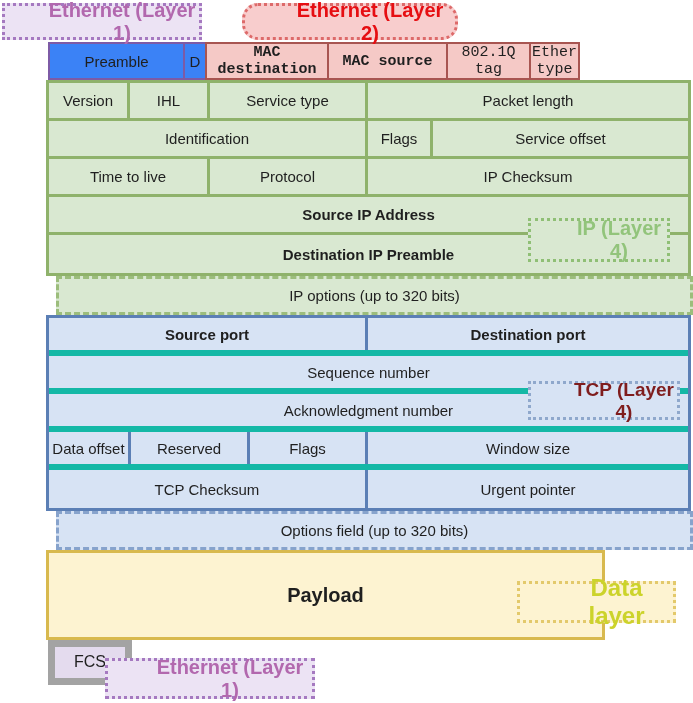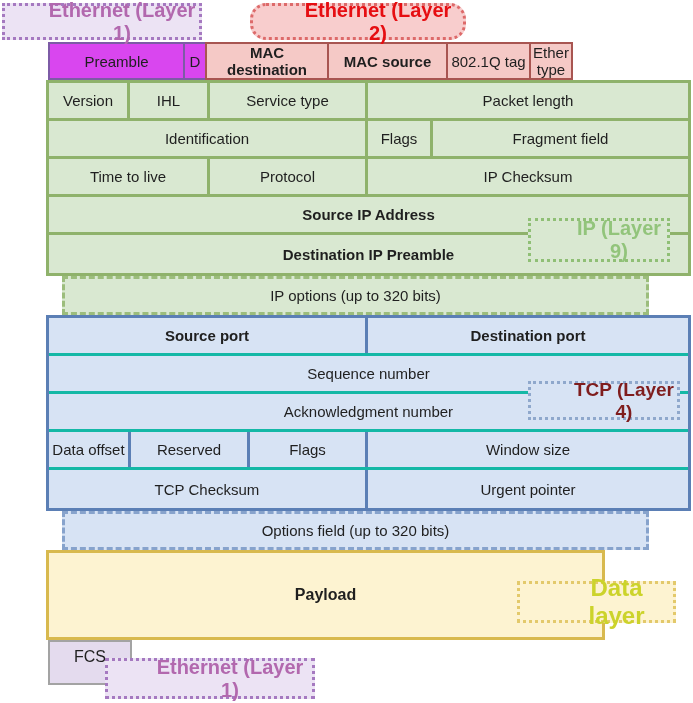--- a/index.html
+++ b/index.html
@@ -19,78 +19,78 @@
     font-weight: bold; font-size: 20px;
     text-align: center; z-index: 6; padding-left: 40px;
   }
   .tag-purple { background:#ece3f4; border:3px dotted #a579c0; color:#b268ae; }
   .tag-red    { background:#f8cdcd; border:3px dotted #dd6a6a; color:#e60e12; }
   .tag-green  { background:#d9e8d1; border:3px dotted #8fbf75; color:#92c47b; }
   .tag-blue   { background:#d7e3f4; border:3px dotted #8fa8cc; color:#7f1d1d; font-size:19px; }
   .tag-yellow { background:#fdf3d1; border:3px dotted #e3c96b; color:#ccd32b; font-size:24px; }
 
   #eth1-top    { left:2px;   top:3px;   width:200px; height:37px; }
-  #eth2-top    { left:250px; top:3px;   width:216px; height:37px;border-radius:16px; }
+  #eth2-top    { left:242px; top:3px;   width:216px; height:37px;border-radius:16px; }
   #ip-tag      { left:528px; top:218px; width:142px; height:44px; }
   #tcp-tag     { left:528px; top:381px; width:152px; height:39px; }
   #data-tag    { left:517px; top:581px; width:159px; height:42px; }
   #eth1-bottom { left:105px; top:658px; width:210px; height:41px; z-index:8; }
 
   
   .eth-row { position:absolute; left:48px; top:42px; height:38px; display:flex; z-index:2; }
   .ecell {
     display:flex; align-items:center; justify-content:center;
     text-align:center; font-size:15px; line-height:17px;
     border:2px solid; margin-left:-2px; padding:0 1px;
   }
   .ecell:first-child { margin-left:0; }
-  .cell-purple { background:#d946ef; border-color:#7d5ba6; }
-  .cell-red    { background:#f5c9c6; border-color:#a85551; }
+  .cell-purple { background:#3b82f6; border-color:#7d5ba6; }
+  .cell-red    { background:#f5c9c6; border-color:#a85551;font-family:Liberation Mono, monospace; }
   .bold { font-weight:bold; }
 
   
   .section { position:absolute; left:46px; width:645px; }
   .sec-green { border:3px solid #8fb26b; background:#d9e8d1; }
   .sec-blue  { border:3px solid #5b7fb5; background:#d7e3f4; }
   #ip-main  { top:80px; }
   #tcp-main { top:315px; }
   .row { display:flex; height:38px; }
   .sec-green .row { border-bottom:3px solid #8fb26b; }
-  .sec-blue  .row { border-bottom:3px solid #14b8a6; }
+  .sec-blue  .row { border-bottom:6px solid #14b8a6; }
   .row:last-child { border-bottom:none; }
   .cell {
     display:flex; align-items:center; justify-content:center;
     text-align:center; font-size:15px; line-height:17px; padding:0 2px;
   }
   .sec-green .cell { border-right:3px solid #8fb26b; }
   .sec-blue  .cell { border-right:3px solid #5b7fb5; }
   .cell:last-child { border-right:none;border-radius:7px; }
   .grow { flex:1 1 auto; }
 
   
   .opt-row {
-    position:absolute; left:62px; width:587px; height:39px;
+    position:absolute; left:56px; width:637px; height:39px;
     display:flex; align-items:center; justify-content:center;
     font-size:15px; z-index:1;
   }
   #ip-options  { top:276px; background:#d9e8d1; border:3px dashed #9cbd7c; }
   #tcp-options { top:511px; background:#d7e3f4; border:3px dashed #87a3cc; }
 
   
   #payload {
     position:absolute; left:46px; top:550px; width:559px; height:90px;
     background:#fdf3d1; border:3px solid #d8b94e;
     display:flex; align-items:center; justify-content:center;
-    font-weight:bold; font-size:16px; z-index:2;
+    font-weight:bold; font-size:20px; z-index:2;
   }
 
   
   #fcs {
     position:absolute; left:48px; top:640px; width:84px; height:45px;
-    background:#e4dbee; border:2px solid #a3a3a3;
+    background:#e4dbee; border:7px solid #a3a3a3;
     display:flex; align-items:flex-start; justify-content:center;
     padding-top:6px; font-size:16px; z-index:3;
   }
 </style>
 </head>
 <body>
 
 <div class="stage">
 
   <div class="tag tag-purple" id="eth1-top">Ethernet (Layer 1)</div>
@@ -108,38 +108,38 @@
   <div class="section sec-green" id="ip-main">
     <div class="row">
       <div class="cell" style="flex:0 0 81px">Version</div>
       <div class="cell" style="flex:0 0 80px">IHL</div>
       <div class="cell" style="flex:0 0 158px">Service type</div>
       <div class="cell grow">Packet length</div>
     </div>
     <div class="row">
       <div class="cell" style="flex:0 0 319px">Identification</div>
       <div class="cell" style="flex:0 0 65px">Flags</div>
-      <div class="cell grow">Fragment field</div>
+      <div class="cell grow">Service offset</div>
     </div>
     <div class="row">
       <div class="cell" style="flex:0 0 161px">Time to live</div>
       <div class="cell" style="flex:0 0 158px">Protocol</div>
       <div class="cell grow">IP Checksum</div>
     </div>
     <div class="row">
       <div class="cell grow bold">Source IP Address</div>
     </div>
     <div class="row">
       <div class="cell grow bold">Destination IP Preamble</div>
     </div>
   </div>
 
   <div class="opt-row" id="ip-options">IP options (up to 320 bits)</div>
 
-  <div class="tag tag-green" id="ip-tag">IP (Layer 9)</div>
+  <div class="tag tag-green" id="ip-tag">IP (Layer 4)</div>
 
   <div class="section sec-blue" id="tcp-main">
     <div class="row">
       <div class="cell bold" style="flex:0 0 319px">Source port</div>
       <div class="cell grow bold">Destination port</div>
     </div>
     <div class="row">
       <div class="cell grow">Sequence number</div>
     </div>
     <div class="row">

